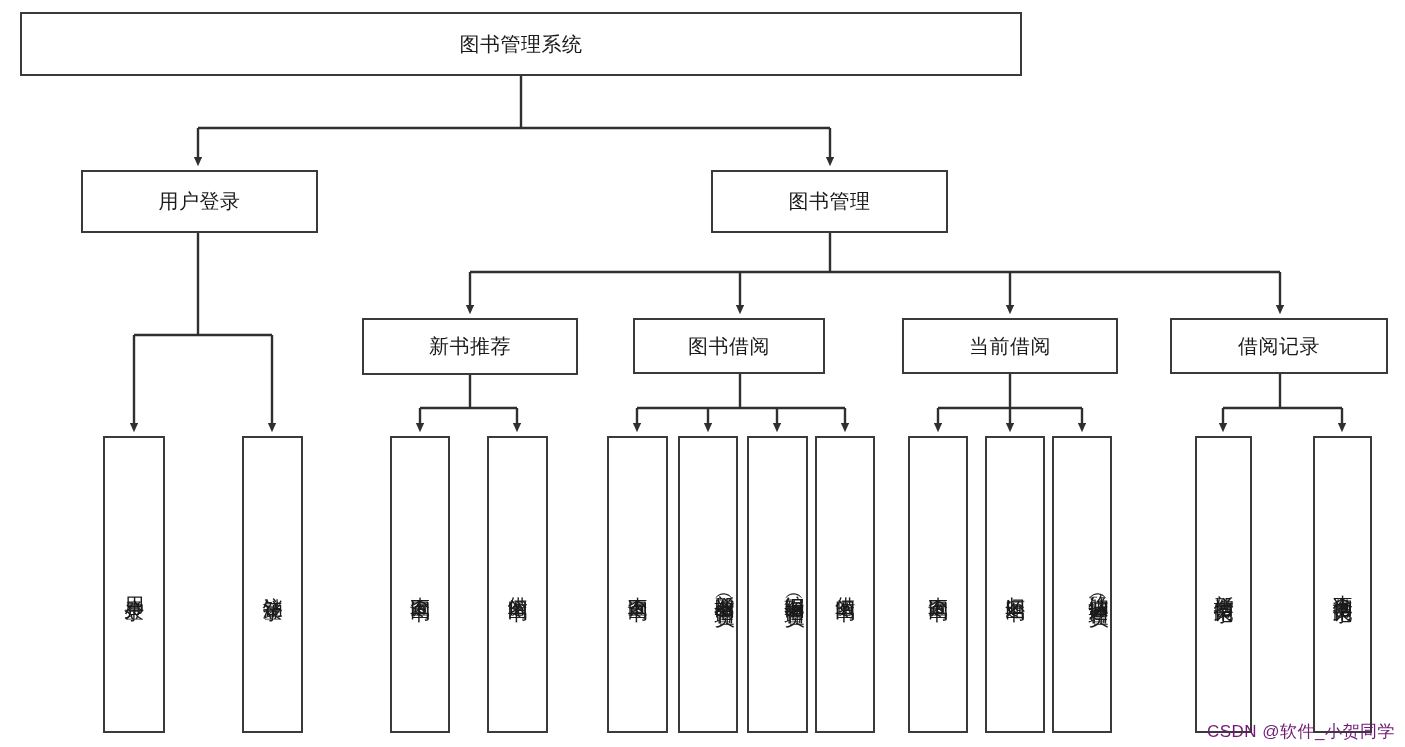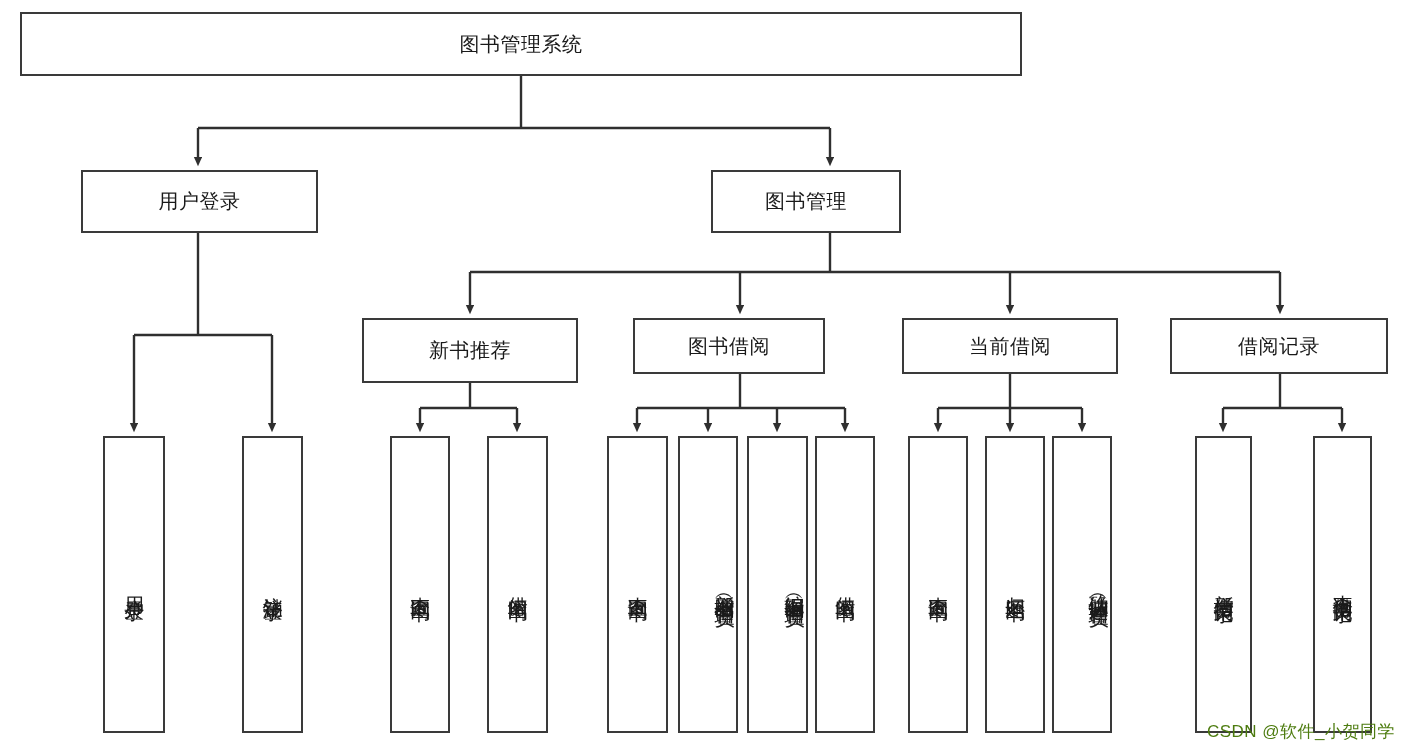--- a/index.html
+++ b/index.html
@@ -10,21 +10,21 @@
   .node{position:absolute;box-sizing:border-box;background:#ffffff;
         border:2.2px solid #3a3a3a;display:flex;align-items:center;
         justify-content:center;text-align:center;}
   .node.horiz{font-size:20px;letter-spacing:.5px;}
   .node.vert{writing-mode:vertical-rl;text-orientation:upright;
              font-size:20px;line-height:1.18;letter-spacing:2px;
              padding-top:6px;align-items:flex-start;justify-content:center;}
   .node.vert.top{align-items:flex-start;}
   .node.vert.mid{align-items:center;padding-top:0;}
   .watermark{position:absolute;right:10px;bottom:4px;font-size:17px;
-             color:#4d7c0f;white-space:nowrap;letter-spacing:.5px;}
+             color:#701a75;white-space:nowrap;letter-spacing:.5px;}
 </style>
 </head>
 <body>
 
 <div id="stage">
 
   <svg id="wires" viewBox="0 0 1405 747">
     <defs>
       <marker id="arw" markerWidth="11" markerHeight="11" refX="1.2" refY="4.2" orient="auto" markerUnits="userSpaceOnUse">
         <path d="M0,0 L9.5,4.2 L0,8.4 z" fill="#2f2f2f"></path>
@@ -74,25 +74,25 @@
     </g>
   </svg>
 
   <div class="node horiz" style="left:20px;top:12px;width:1002px;height:64px;">
     <span>图书管理系统</span>
   </div>
 
   <div class="node horiz" style="left:81px;top:170px;width:237px;height:63px;">
     <span>用户登录</span>
   </div>
-  <div class="node horiz" style="left:711px;top:170px;width:190px;height:63px;">
+  <div class="node horiz" style="left:711px;top:170px;width:237px;height:63px;">
     <span>图书管理</span>
   </div>
 
-  <div class="node horiz" style="left:362px;top:318px;width:216px;height:65px;">
+  <div class="node horiz" style="left:362px;top:318px;width:216px;height:57px;">
     <span>新书推荐</span>
   </div>
   <div class="node horiz" style="left:633px;top:318px;width:192px;height:56px;">
     <span>图书借阅</span>
   </div>
   <div class="node horiz" style="left:902px;top:318px;width:216px;height:56px;">
     <span>当前借阅</span>
   </div>
   <div class="node horiz" style="left:1170px;top:318px;width:218px;height:56px;">
     <span>借阅记录</span>

